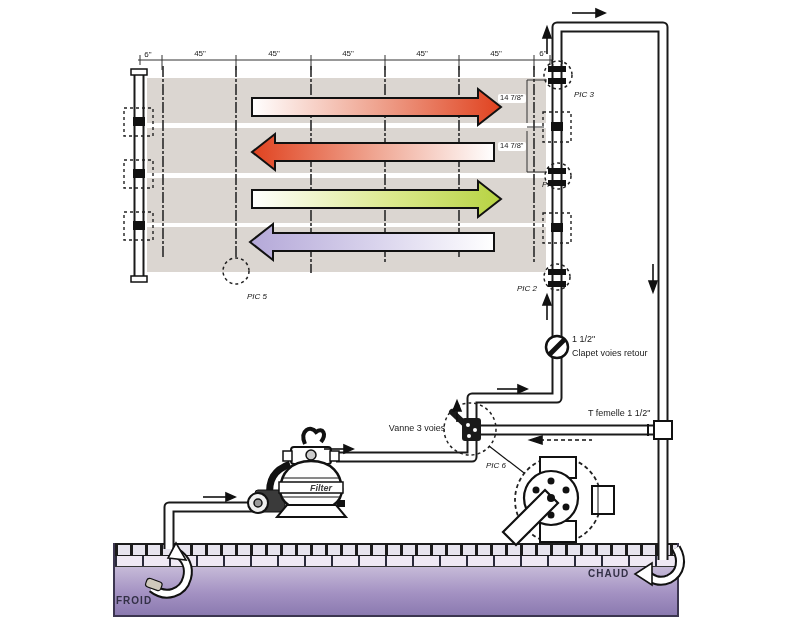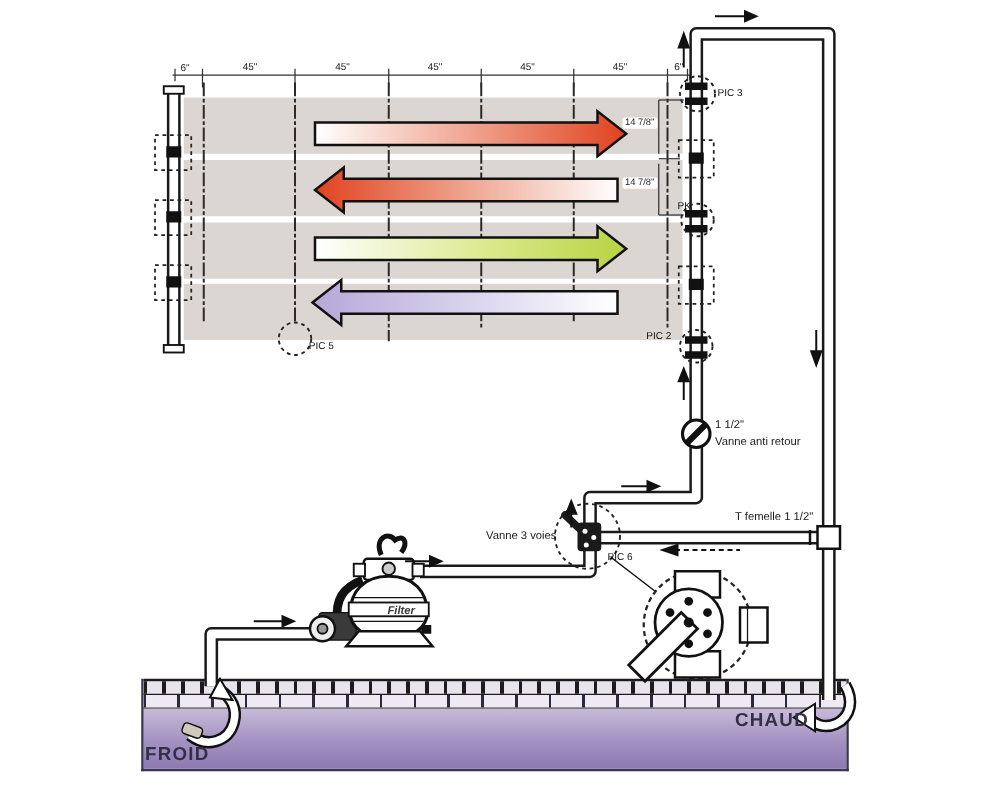--- a/index.html
+++ b/index.html
@@ -12,23 +12,23 @@
   .pool{position:absolute;left:113px;top:543px;width:566px;height:74px;
         border-left:2px solid #3c3650;border-right:2px solid #3c3650;border-bottom:2px solid #3c3650;box-sizing:border-box;}
   .tile-row1{height:13px;background:repeating-linear-gradient(90deg,#1c1c1c 0 3px,#e7e4ee 3px 15px);
              border-top:2px solid #1c1c1c;border-bottom:1px solid #1c1c1c;box-sizing:border-box;}
   .tile-row2{height:11px;background:repeating-linear-gradient(90deg,#2a2a3a 0 2px,#efe9f4 2px 27px);
              border-bottom:1.5px solid #333;box-sizing:border-box;}
   .water{height:48px;background:linear-gradient(#c6bad8,#a391c2 55%,#8b7ab0);}
   
   .lbl{position:absolute;font-size:9px;line-height:1.15;color:#1a1a1a;white-space:nowrap;z-index:5;}
   .lbl-dim{font-size:8px;text-align:center;}
-  .lbl-pic{font-size:8px;color:#111;}
+  .lbl-pic{font-size:8px;font-style:italic;color:#111;margin-top:20px;}
   .lbl-box{background:#fff;padding:0 2px;border-radius:2px;font-size:7.5px;}
-  .lbl-big{font-size:15px;font-weight:bold;color:#333046;letter-spacing:1px;}
+  .lbl-big{font-size:10px;font-weight:bold;color:#333046;letter-spacing:1px;}
   .lbl-filter{font-size:9px;font-weight:bold;color:#3a3a3a;font-style:italic;text-align:right;}
   svg{position:absolute;inset:0;z-index:2;}
   .labels{z-index:5;}
 </style>
 </head>
 <body>
 
 <div class="canvas">
 
   <div class="layer">
@@ -261,20 +261,20 @@
     <span class="lbl lbl-box" style="left:498px;top:94px">14 7/8"</span>
     <span class="lbl lbl-box" style="left:498px;top:142px">14 7/8"</span>
 
     <span class="lbl lbl-pic" style="left:574px;top:70px">PIC 3</span>
     <span class="lbl lbl-pic" style="left:542px;top:160px">PK</span>
     <span class="lbl lbl-pic" style="left:517px;top:264px">PIC 2</span>
     <span class="lbl lbl-pic" style="left:247px;top:272px">PIC 5</span>
     <span class="lbl lbl-pic" style="left:486px;top:441px">PIC 6</span>
 
     <span class="lbl" style="left:572px;top:334px">1 1/2"</span>
-    <span class="lbl" style="left:572px;top:348px">Vanne anti retour</span>
+    <span class="lbl" style="left:572px;top:348px">Clapet voies retour</span>
     <span class="lbl" style="left:588px;top:408px">T femelle 1 1/2"</span>
     <span class="lbl" style="left:382px;top:423px;width:70px;text-align:center">Vanne 3 voies</span>
     <span class="lbl lbl-filter" style="left:290px;top:483px;width:42px">Filter</span>
     <span class="lbl lbl-big" style="left:116px;top:595px">FROID</span>
     <span class="lbl lbl-big" style="left:588px;top:568px">CHAUD</span>
   </div>
 </div>
 
 </body></html>

